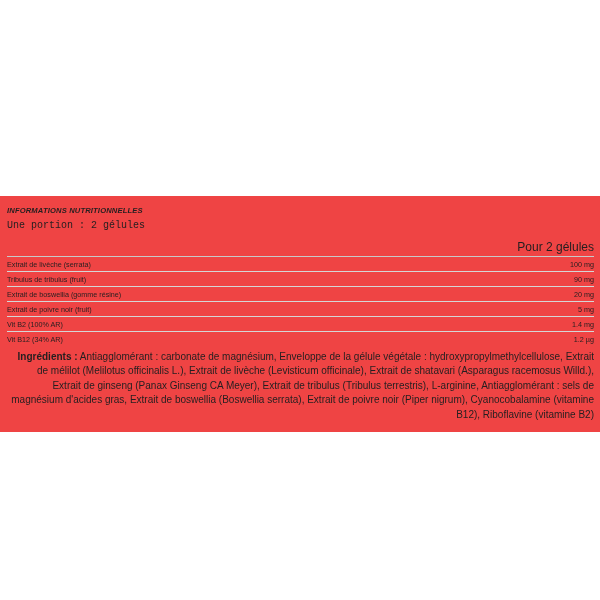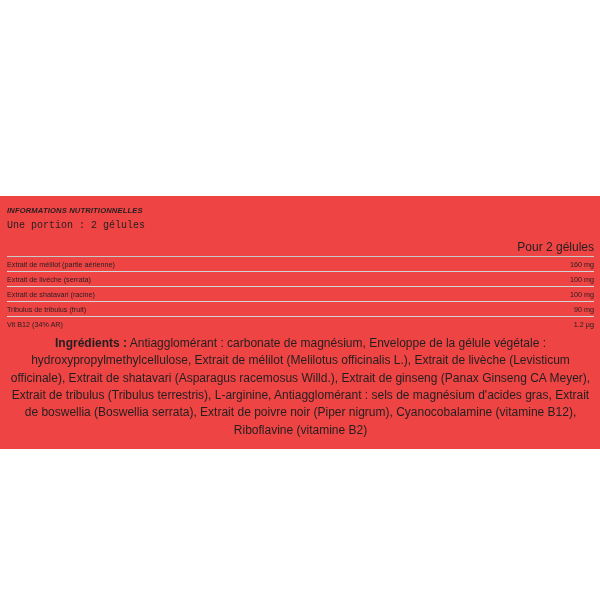--- a/index.html
+++ b/index.html
@@ -67,24 +67,24 @@
     vertical-align: top;
   }
   table.nutrients td.amount {
     text-align: right;
     white-space: nowrap;
   }
   tr.last td {
     border-bottom: none;
   }
   .ingredients {
-    font-size: 12px;
+    font-size: 10px;
     line-height: 1.45;
     margin: 4px 0 0 0;
-    text-align: center;
+    text-align: right;
   }
   .ingredients .label {
     font-weight: bold;
   }
 </style>
 </head>
 <body>
 
 <div class="page">
   <div class="panel">
@@ -94,34 +94,38 @@
 
       <table class="nutrients">
         <thead>
           <tr>
             <th class="blank"></th>
             <th>Pour 2 gélules</th>
           </tr>
         </thead>
         <tbody>
           <tr>
-            <td>Extrait de mélilot (partie aérienne)</td>
-            <td class="amount">160 mg</td>
-          </tr>
-          <tr>
             <td>Extrait de livèche (serrata)</td>
-            <td class="amount">100 mg</td>
-          </tr>
-          <tr>
-            <td>Extrait de shatavari (racine)</td>
             <td class="amount">100 mg</td>
           </tr>
           <tr>
             <td>Tribulus de tribulus (fruit)</td>
             <td class="amount">90 mg</td>
+          </tr>
+          <tr>
+            <td>Extrait de boswellia (gomme résine)</td>
+            <td class="amount">20 mg</td>
+          </tr>
+          <tr>
+            <td>Extrait de poivre noir (fruit)</td>
+            <td class="amount">5 mg</td>
+          </tr>
+          <tr>
+            <td>Vit B2 (100% AR)</td>
+            <td class="amount">1.4 mg</td>
           </tr>
           <tr class="last">
             <td>Vit B12 (34% AR)</td>
             <td class="amount">1.2 µg</td>
           </tr>
         </tbody>
       </table>
 
       <p class="ingredients"><span class="label">Ingrédients :</span><span> Antiagglomérant : carbonate de magnésium, Enveloppe de la gélule végétale : hydroxypropylmethylcellulose, Extrait de mélilot (Melilotus officinalis L.), Extrait de livèche (Levisticum officinale), Extrait de shatavari (Asparagus racemosus Willd.), Extrait de ginseng (Panax Ginseng CA Meyer), Extrait de tribulus (Tribulus terrestris), L-arginine, Antiagglomérant : sels de magnésium d'acides gras, Extrait de boswellia (Boswellia serrata), Extrait de poivre noir (Piper nigrum), Cyanocobalamine (vitamine B12), Riboflavine (vitamine B2)</span></p>
     </div>

